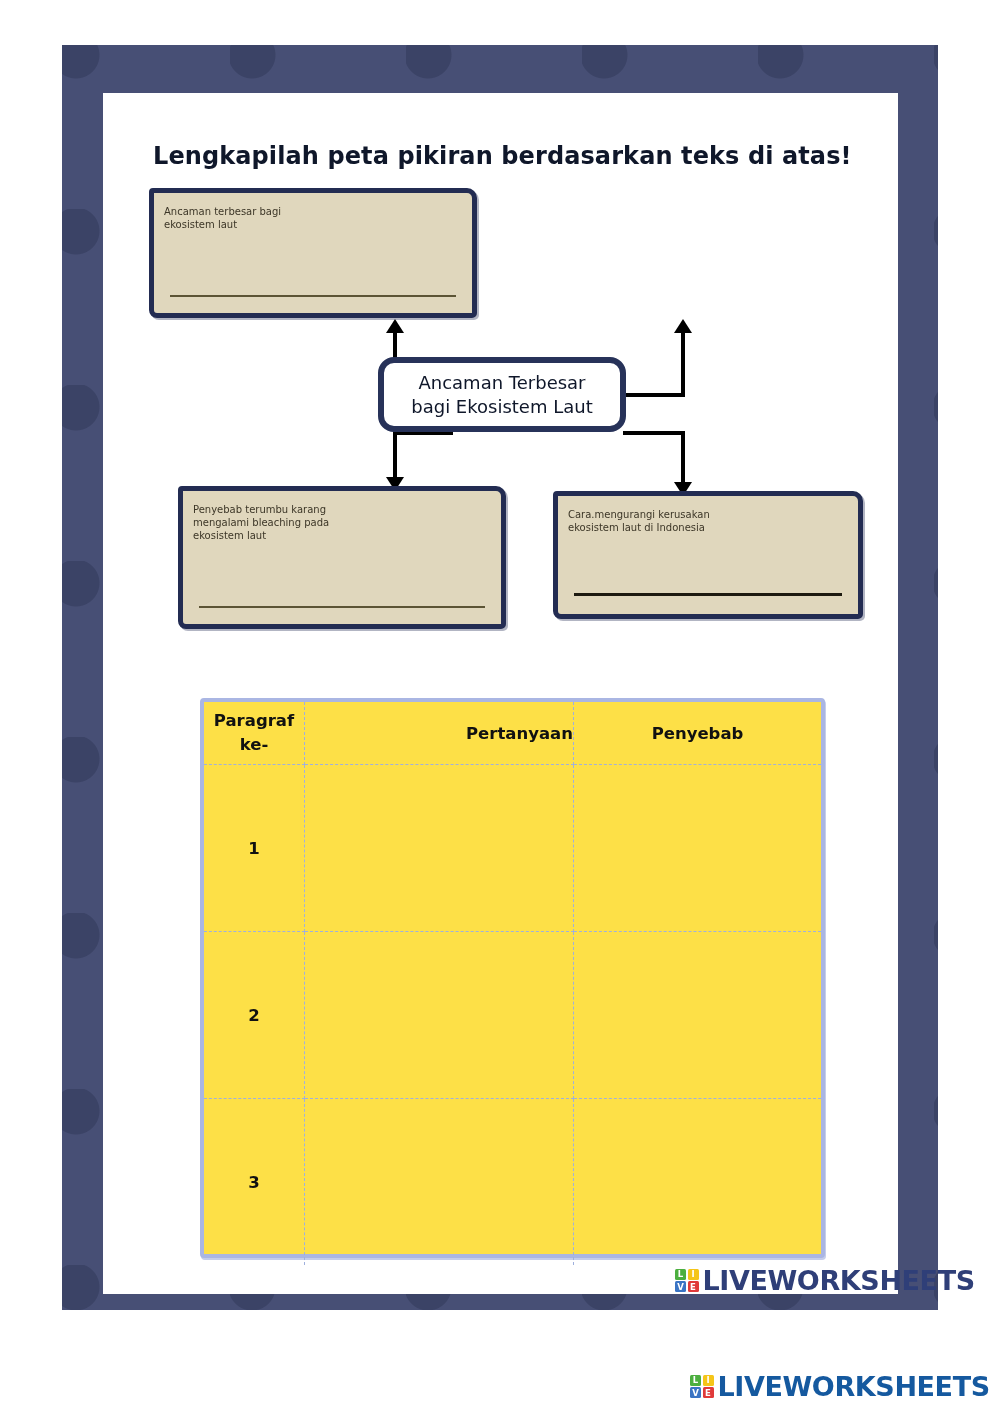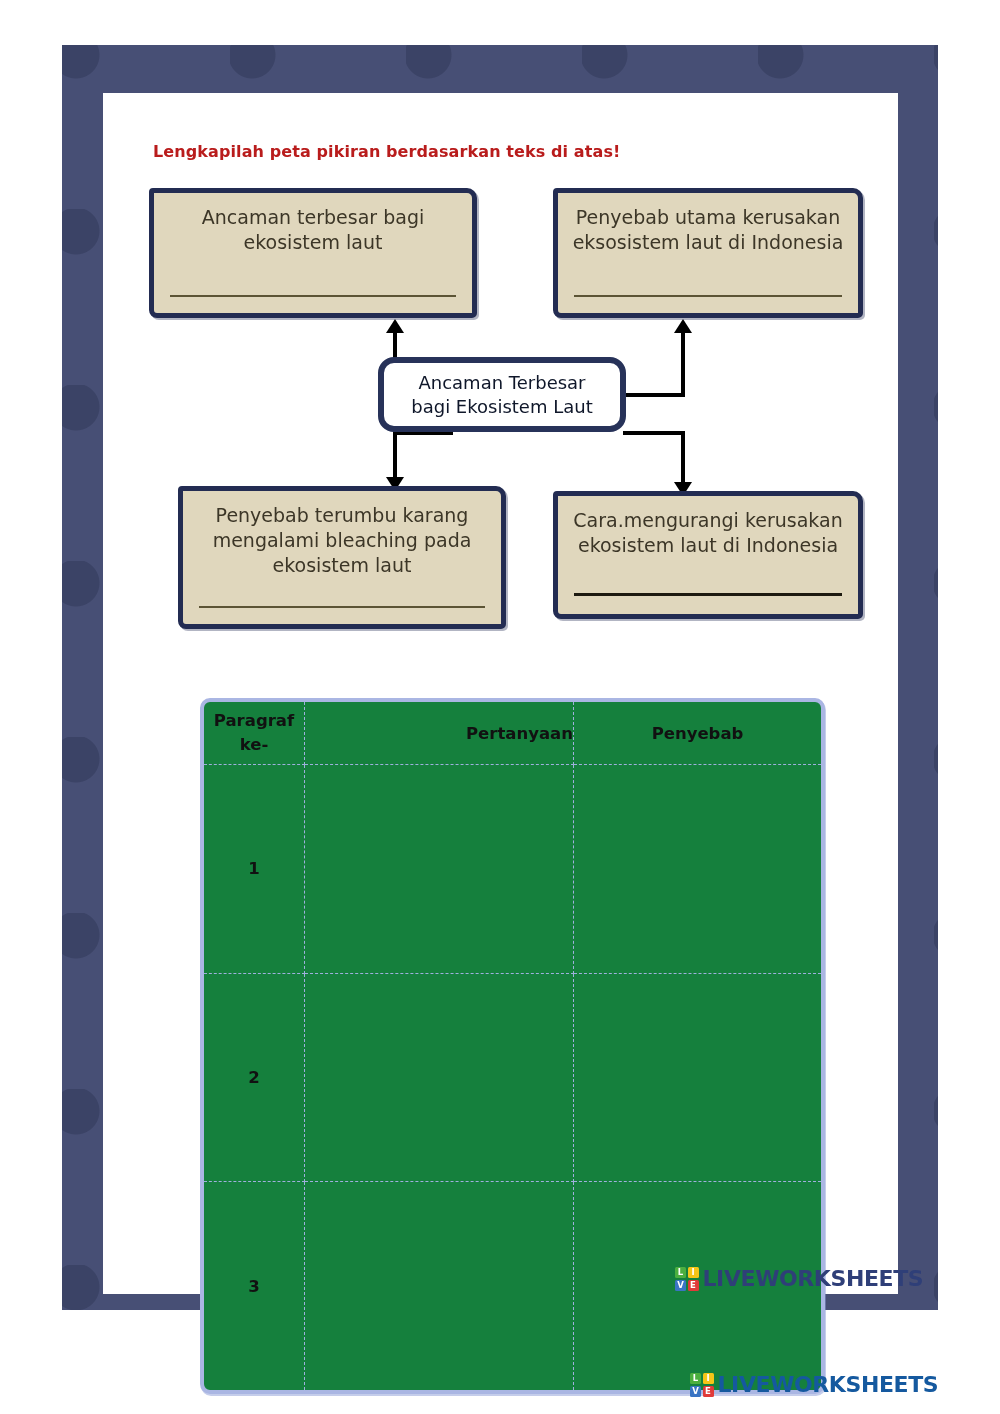--- a/index.html
+++ b/index.html
@@ -35,22 +35,22 @@
     left: 103px;
     top: 93px;
     width: 795px;
     height: 1201px;
     background: #ffffff;
   }
 
   
   .instruction {
     position: absolute;
-    color: #b91c1c;
-    font-size: 16px;
+    color: #0f172a;
+    font-size: 24px;
     font-weight: 600;
     letter-spacing: .1px;
     white-space: nowrap;
   }
   #instruction-1 { left: 50px;  top: 49px; }
   #instruction-2 { left: 35px;  top: 561px; font-weight: 700; }
 
   
   #mindmap {
     position: absolute;
@@ -63,23 +63,22 @@
     background: #e0d7bd;
     border: 5px solid #232c52;
     border-radius: 4px 10px 5px 8px;
     box-sizing: border-box;
     box-shadow: 2px 2px 0 rgba(35,44,82,.35);
   }
   .node-text {
     position: absolute;
     left: 10px; right: 10px;
     top: 12px;
-    text-align: center;
     color: #3c3627;
-    font-size: 19px;
+    font-size: 10px;
     line-height: 1.32;
     font-weight: 500;
   }
   .answer-line {
     position: absolute;
     left: 16px;
     right: 16px;
     bottom: 16px;
     height: 0;
     border-top: 2px solid #5c5435;
@@ -122,25 +121,25 @@
   }
   .arrow-up   { border-bottom: 14px solid #000; }
   .arrow-down { border-top: 14px solid #000; }
 
   
   #qtable {
     position: absolute;
     left: 97px;
     top: 605px;
     width: 625px;
-    height: 696px;
+    height: 560px;
     border: 4px solid #aab6e3;
-    border-radius: 10px;
+    border-radius: 4px;
     box-sizing: border-box;
-    background: #15803d;
+    background: #fde047;
     box-shadow: 1px 2px 0 rgba(140,155,215,.5);
   }
   #qtable table {
     width: 100%;
     height: 100%;
     border-collapse: collapse;
     table-layout: fixed;
   }
   #qtable th, #qtable td {
     border: 1px dashed #9fb0dd;
@@ -180,21 +179,21 @@
     display: flex;
     align-items: center;
     justify-content: center;
     font-size: 8.5px;
     font-weight: 700;
     color: #ffffff;
     border-radius: 1.5px;
     line-height: 1;
   }
   .lw-wordmark {
-    font-size: 22px;
+    font-size: 27px;
     font-weight: 700;
     letter-spacing: -.4px;
     line-height: 1;
   }
   #logo-inner { left: 675px; top: 1267px; }
   #logo-inner .lw-wordmark { color: #2f3f78; }
   #logo-outer { left: 690px; top: 1373px; }
   #logo-outer .lw-wordmark { color: #15599f; }
 </style>
 </head>
@@ -223,25 +222,20 @@
     <div class="connector" style="left:520px; top:338px; width:62px; height:4px;"></div>
     <div class="connector" style="left:578px; top:338px; width:4px; height:53px;"></div>
     <div class="arrow-head arrow-down" style="left:571px; top:389px;"></div>
 
     <div class="node-box" id="box-tl">
       <div class="node-text" style="white-space: pre-line;">Ancaman terbesar bagi
 ekosistem laut</div>
       <div class="answer-line"></div>
     </div>
 
-    <div class="node-box" id="box-tr">
-      <div class="node-text" style="white-space: pre-line;">Penyebab utama kerusakan
-eksosistem laut di Indonesia</div>
-      <div class="answer-line"></div>
-    </div>
 
     <div class="node-box" id="box-bl">
       <div class="node-text" style="white-space: pre-line;">Penyebab terumbu karang
 mengalami bleaching pada
 ekosistem laut</div>
       <div class="answer-line"></div>
     </div>
 
     <div class="node-box" id="box-br">
       <div class="node-text" style="white-space: pre-line;">Cara.mengurangi kerusakan

